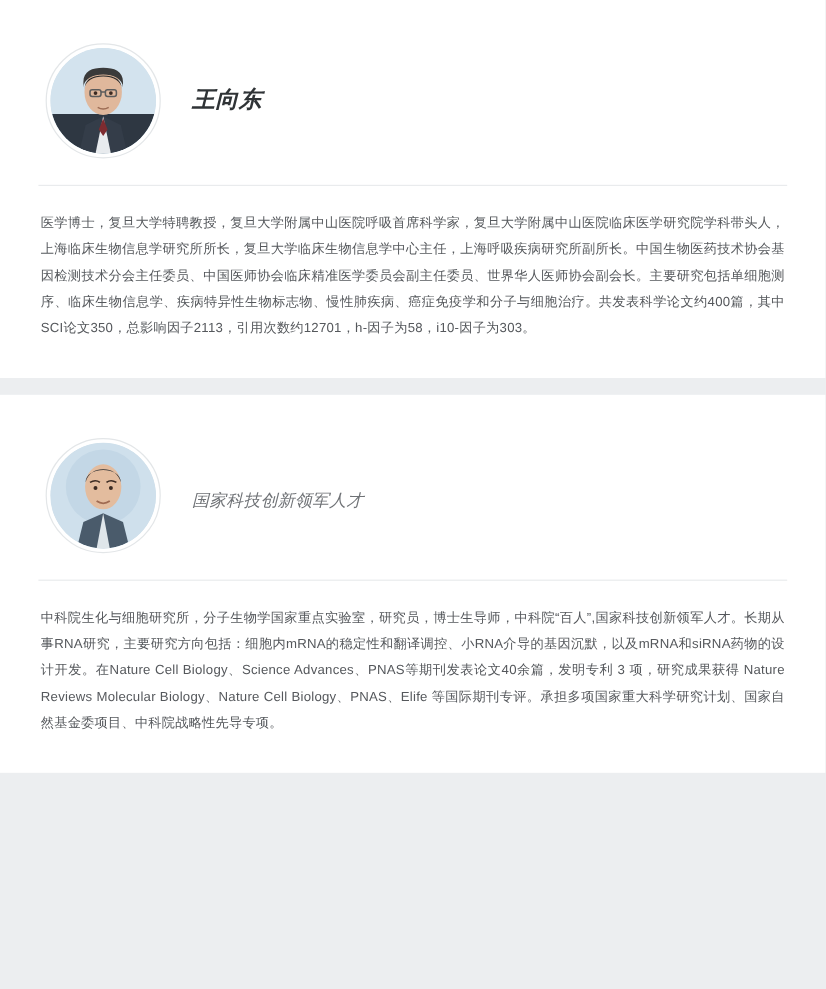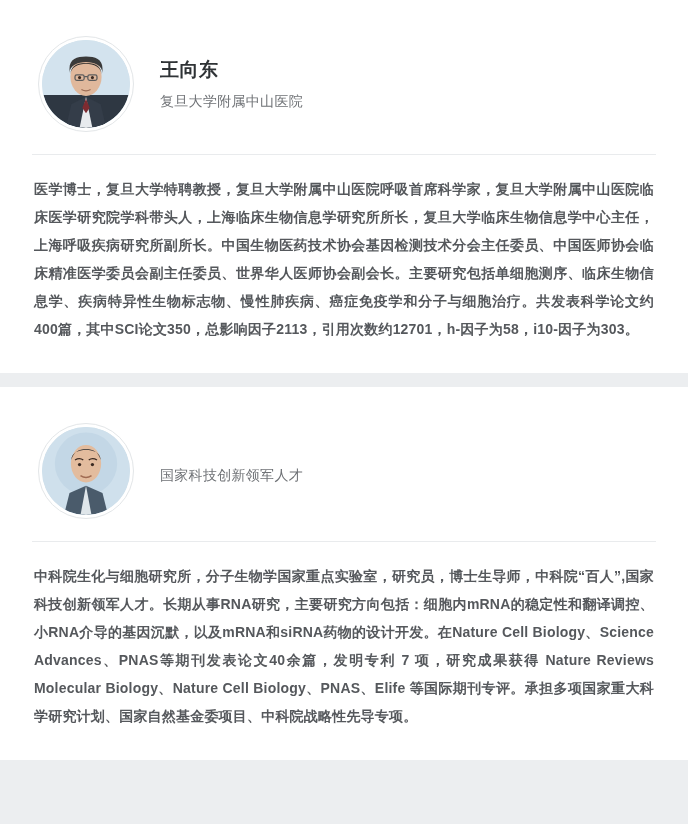--- a/index.html
+++ b/index.html
@@ -49,50 +49,50 @@
     height: 100%;
     border-radius: 50%;
     overflow: hidden;
     position: relative;
     background: #cfe0ea;
   }
   .avatar svg { display: block; width: 100%; height: 100%; }
   .person-meta {
     margin-left: 26px;
     display: flex;
-    flex-direction: column;
+    flex-direction: row;
     justify-content: space-between;
+    font-style: italic;
   }
   .person-name {
     font-size: 19px;
     font-weight: bold;
     color: #2f3336;
     line-height: 1.4;
     letter-spacing: 0.5px;
   }
   .person-affil {
     font-size: 14px;
     color: #6f7276;
     margin-top: 9px;
     letter-spacing: 0.3px;
   }
   .divider {
     height: 1px;
     background: #e9ebed;
     margin: 0 2px 20px 2px;
   }
   .bio {
-    font-size: 14px;
+    font-size: 11px;
     line-height: 2.0;
     color: #55585c;
     text-align: justify;
     text-justify: inter-ideograph;
     letter-spacing: 0.2px;
     padding: 0 4px;
-    font-weight: bold;
   }
   .spacer-bottom {
     height: 28px;
   }
 </style>
 </head>
 <body>
 
 <div class="page">
 
@@ -120,21 +120,20 @@
               <line x1="46" y1="40" x2="50" y2="40" stroke="#5c5c5c" stroke-width="1.4"></line>
               <ellipse cx="41" cy="41" rx="1.7" ry="1.7" fill="#3b2a22"></ellipse>
               <ellipse cx="55" cy="41" rx="1.7" ry="1.7" fill="#3b2a22"></ellipse>
               <path d="M43 54 Q48 57 53 54" stroke="#9d6d55" stroke-width="1.4" fill="none"></path>
             </g>
           </svg>
         </div>
       </div>
       <div class="person-meta">
         <div class="person-name">王向东</div>
-        <div class="person-affil">复旦大学附属中山医院</div>
       </div>
     </div>
     <div class="divider"></div>
     <div class="bio">医学博士，复旦大学特聘教授，复旦大学附属中山医院呼吸首席科学家，复旦大学附属中山医院临床医学研究院学科带头人，上海临床生物信息学研究所所长，复旦大学临床生物信息学中心主任，上海呼吸疾病研究所副所长。中国生物医药技术协会基因检测技术分会主任委员、中国医师协会临床精准医学委员会副主任委员、世界华人医师协会副会长。主要研究包括单细胞测序、临床生物信息学、疾病特异性生物标志物、慢性肺疾病、癌症免疫学和分子与细胞治疗。共发表科学论文约400篇，其中SCI论文350，总影响因子2113，引用次数约12701，h-因子为58，i10-因子为303。</div>
   </div>
 
   <div class="card">
     <div class="profile-header">
       <div class="avatar-wrap">
         <div class="avatar">
@@ -158,17 +157,17 @@
               <path d="M42 53 Q48 57 54 53" stroke="#a06b52" stroke-width="1.6" fill="none"></path>
             </g>
           </svg>
         </div>
       </div>
       <div class="person-meta">
         <div class="person-affil">国家科技创新领军人才</div>
       </div>
     </div>
     <div class="divider"></div>
-    <div class="bio">中科院生化与细胞研究所，分子生物学国家重点实验室，研究员，博士生导师，中科院“百人”,国家科技创新领军人才。长期从事RNA研究，主要研究方向包括：细胞内mRNA的稳定性和翻译调控、小RNA介导的基因沉默，以及mRNA和siRNA药物的设计开发。在Nature Cell Biology、Science Advances、PNAS等期刊发表论文40余篇，发明专利 7 项，研究成果获得 Nature Reviews Molecular Biology、Nature Cell Biology、PNAS、Elife 等国际期刊专评。承担多项国家重大科学研究计划、国家自然基金委项目、中科院战略性先导专项。</div>
+    <div class="bio">中科院生化与细胞研究所，分子生物学国家重点实验室，研究员，博士生导师，中科院“百人”,国家科技创新领军人才。长期从事RNA研究，主要研究方向包括：细胞内mRNA的稳定性和翻译调控、小RNA介导的基因沉默，以及mRNA和siRNA药物的设计开发。在Nature Cell Biology、Science Advances、PNAS等期刊发表论文40余篇，发明专利 3 项，研究成果获得 Nature Reviews Molecular Biology、Nature Cell Biology、PNAS、Elife 等国际期刊专评。承担多项国家重大科学研究计划、国家自然基金委项目、中科院战略性先导专项。</div>
   </div>
 
   <div class="spacer-bottom"></div>
 </div>
 
 </body></html>

